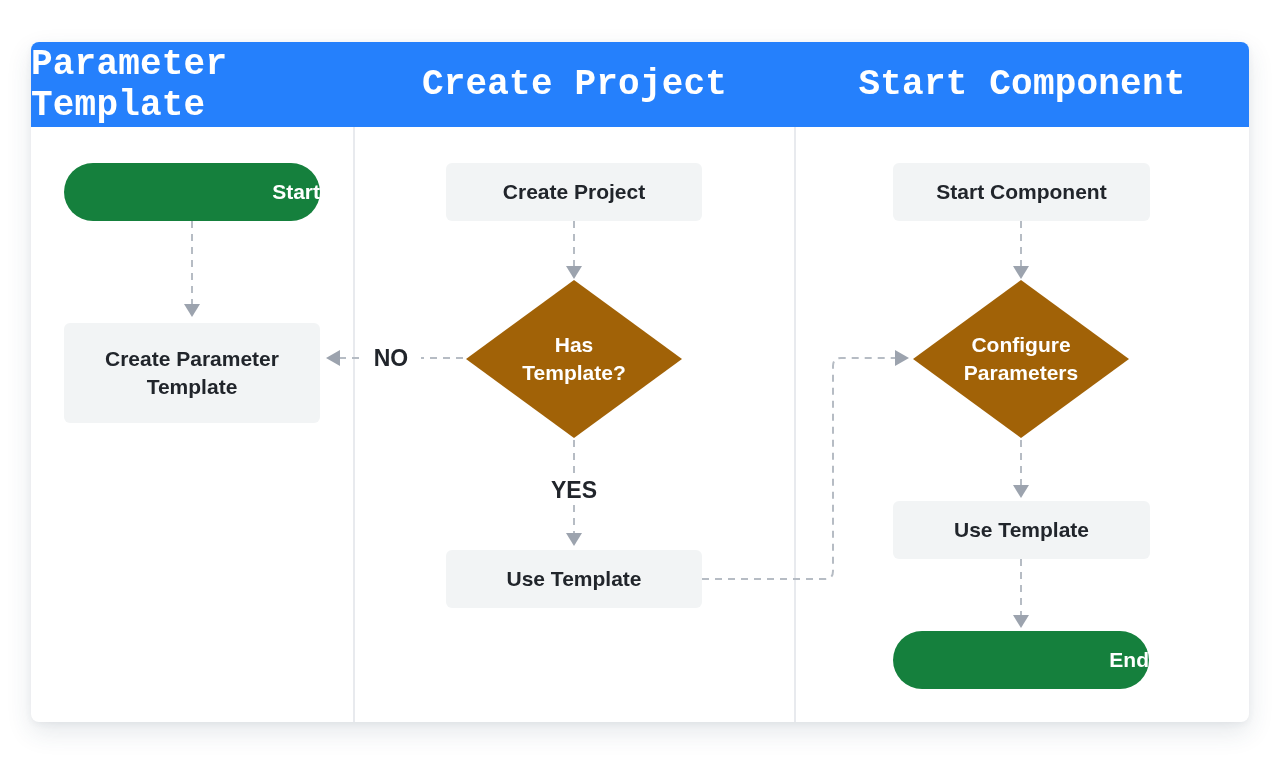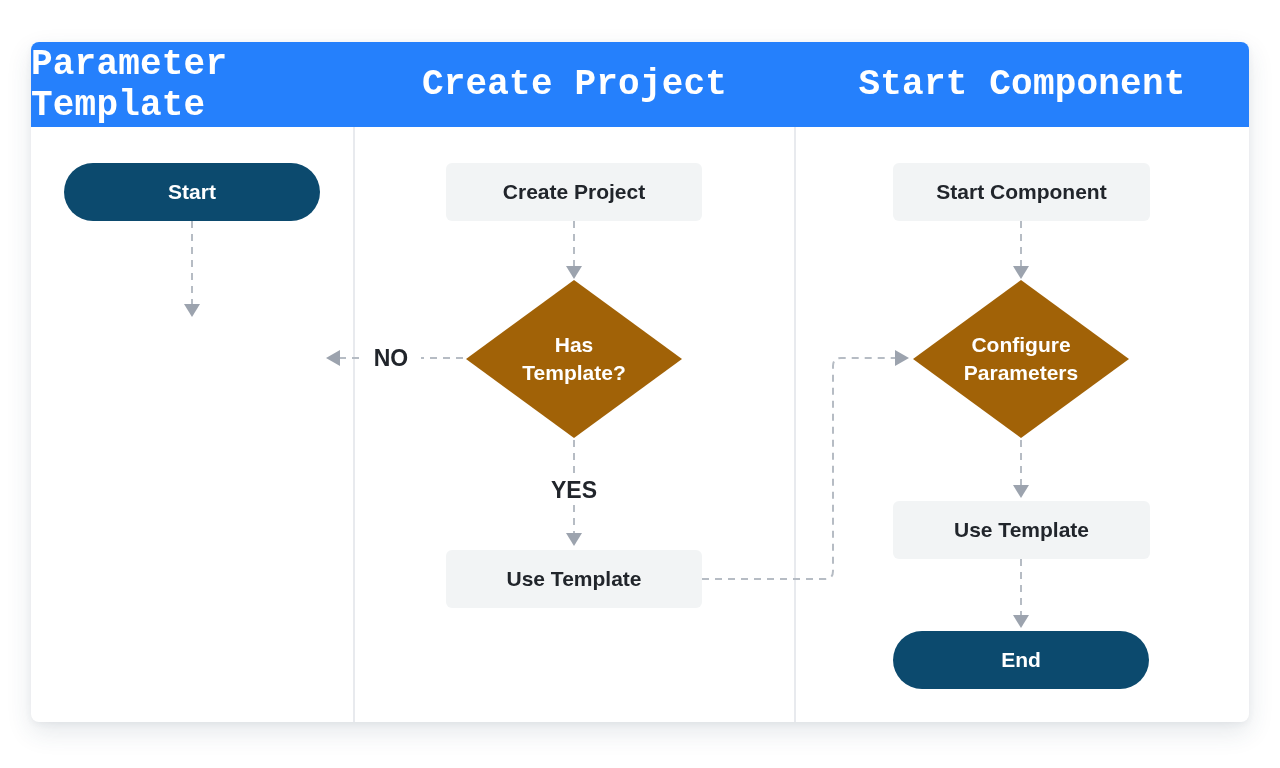--- a/index.html
+++ b/index.html
@@ -62,23 +62,24 @@
     display: flex;
     align-items: center;
     justify-content: center;
     text-align: center;
     font-weight: 700;
     font-size: 21px;
     line-height: 1.32;
     box-sizing: border-box;
   }
   .pill {
-    background: #0c4a6e;
+    background: #15803d;
     color: #ffffff;
     border-radius: 29px;
+    justify-content: flex-end;
   }
   .process {
     background: #F2F4F5;
     color: #21252B;
     border-radius: 6px;
   }
   .decision {
     background: #a16207;
     color: #ffffff;
     clip-path: polygon(50% 0%, 100% 50%, 50% 100%, 0% 50%);
@@ -128,20 +129,23 @@
       <polygon points="990,237 982,224 998,224"></polygon>
       <polygon points="990,456 982,443 998,443"></polygon>
       <polygon points="990,586 982,573 998,573"></polygon>
     </g>
   </svg>
 
   <div class="node pill" style="left:33px; top:121px; width:256px; height:58px;">
     <span>Start</span>
   </div>
 
+  <div class="node process" style="left:33px; top:281px; width:256px; height:100px; padding:0 18px;">
+    <span>Create Parameter Template</span>
+  </div>
 
   <div class="node process" style="left:415px; top:121px; width:256px; height:58px;">
     <span>Create Project</span>
   </div>
 
   <div class="node decision" style="left:435px; top:238px; width:216px; height:158px;">
     <span class="diamond-label">Has Template?</span>
   </div>
 
   <div class="node process" style="left:415px; top:508px; width:256px; height:58px;">

